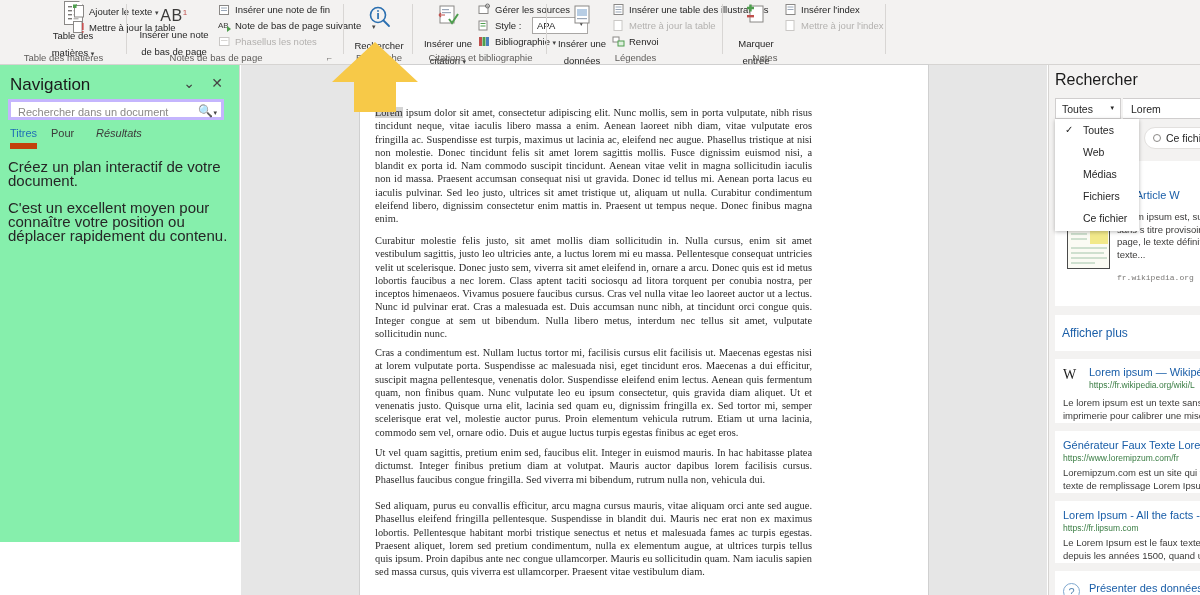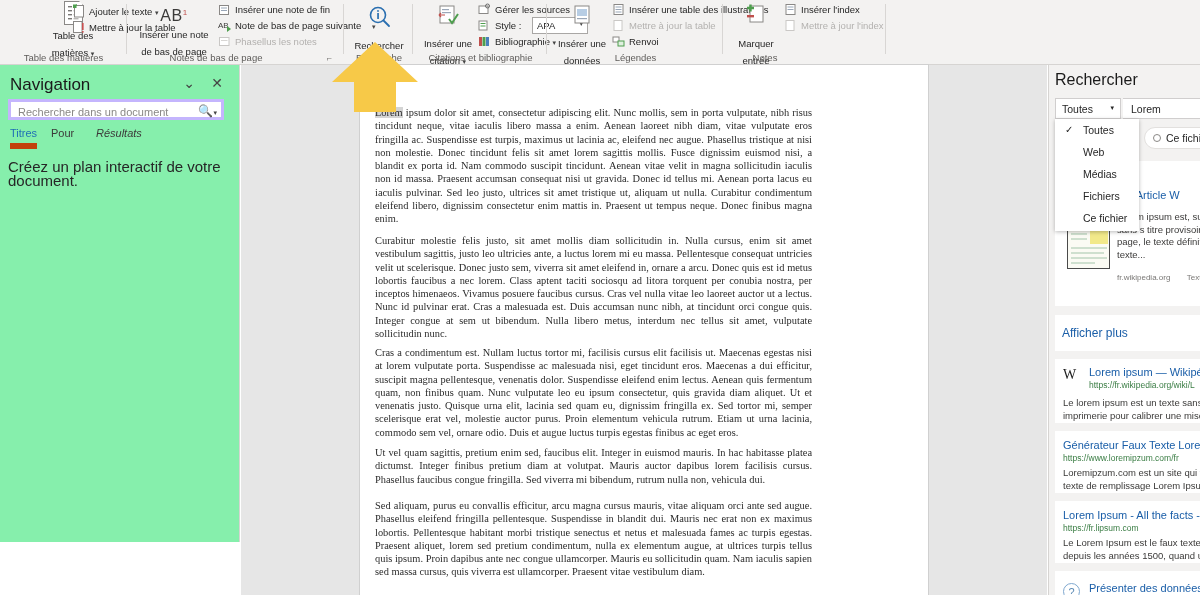--- a/index.html
+++ b/index.html
@@ -191,21 +191,21 @@
   .card .ttl {
     font-size: 11px; color: #1a5ea8; line-height: 13px;
     margin: 0 0 1px 0;
   }
   .card .url {
     font-size: 8.5px; color: #3a7d44; line-height: 11px; margin: 0 0 3px 0;
   }
   .card .snip {
     font-size: 9.5px; color: #3b3a39; line-height: 12.5px; margin: 0;
   }
-  .card .src { font-size: 8px; color: #7a7876; }
+  .card .src { font-size: 8px; color: #7a7876; font-family: Liberation Mono, monospace; }
 
   #card-wiki1 { top: 96px; height: 145px; padding: 8px 8px 8px 8px; }
   #wiki1-thumb {
     position: absolute; left: 12px; top: 52px;
     width: 43px; height: 56px;
     background: #fbfbf4; border: 1px solid #4a4a4a;
     overflow: hidden;
   }
   #wiki1-thumb i {
     position: absolute; display:block; background: #cfe0cf; height: 2px;
@@ -500,20 +500,21 @@
   </div>
 
   <div id="nav-tabs">
     <div class="navtab active" style="left:4px;">Titres</div>
     <div class="navtab" style="left:45px;">Pour</div>
     <div class="navtab" style="left:90px;font-style:italic;">Résultats</div>
   </div>
 
   <div id="nav-body">
     <p>Créez un plan interactif de votre document.</p>
+    <p>C'est un excellent moyen pour connaître votre position ou déplacer rapidement du contenu.</p>
   </div>
 </div>
 
 <div id="docarea">
   <div id="page">
     <div class="para" style="top:41px;">
       <span class="hl">Lorem</span>
       <span>ipsum dolor sit amet, consectetur adipiscing elit. Nunc mollis, sem in porta vulputate, nibh risus tincidunt neque, vitae iaculis libero massa a enim. Aenean laoreet nibh diam, vitae vulputate eros fringilla ac. Suspendisse est turpis, maximus ut lacinia ac, eleifend nec augue. Phasellus tristique at nisi non molestie. Donec tincidunt felis sit amet lorem sagittis mollis. Fusce dignissim euismod nisi, a blandit ex porta id. Nam commodo suscipit tincidunt. Aenean vitae velit in magna sollicitudin iaculis non id massa. Praesent accumsan consequat nisi ut gravida. Donec id tellus mi. Aenean porta lacus eu iaculis pulvinar. Sed leo justo, ultrices sit amet tristique ut, aliquam ut nulla. Curabitur condimentum eleifend libero, dignissim consectetur enim mattis in. Praesent ut tempus neque. Donec finibus magna enim.</span>
     </div>
     <div class="para" style="top:169px;">Curabitur molestie felis justo, sit amet mollis diam sollicitudin in. Nulla cursus, enim sit amet vestibulum sagittis, justo leo ultricies ante, a luctus lorem mi eu massa. Pellentesque consequat untricies velit ut scelerisque. Donec justo sem, viverra sit amet eleifend in, ornare a arcu. Donec quis est id metus lobortis faucibus a nec lorem. Class aptent taciti sociosqu ad litora torquent per conubia nostra, per inceptos himenaeos. Vivamus posuere faucibus cursus. Cras vel nulla vitae leo laoreet auctor ut a lectus. Nunc id pulvinar erat. Cras a malesuada est. Duis accumsan nunc nibh, at tincidunt orci congue quis. Integer congue at sem ut bibendum. Nulla libero metus, interdum nec tellus sit amet, vulputate sollicitudin nunc.</div>

